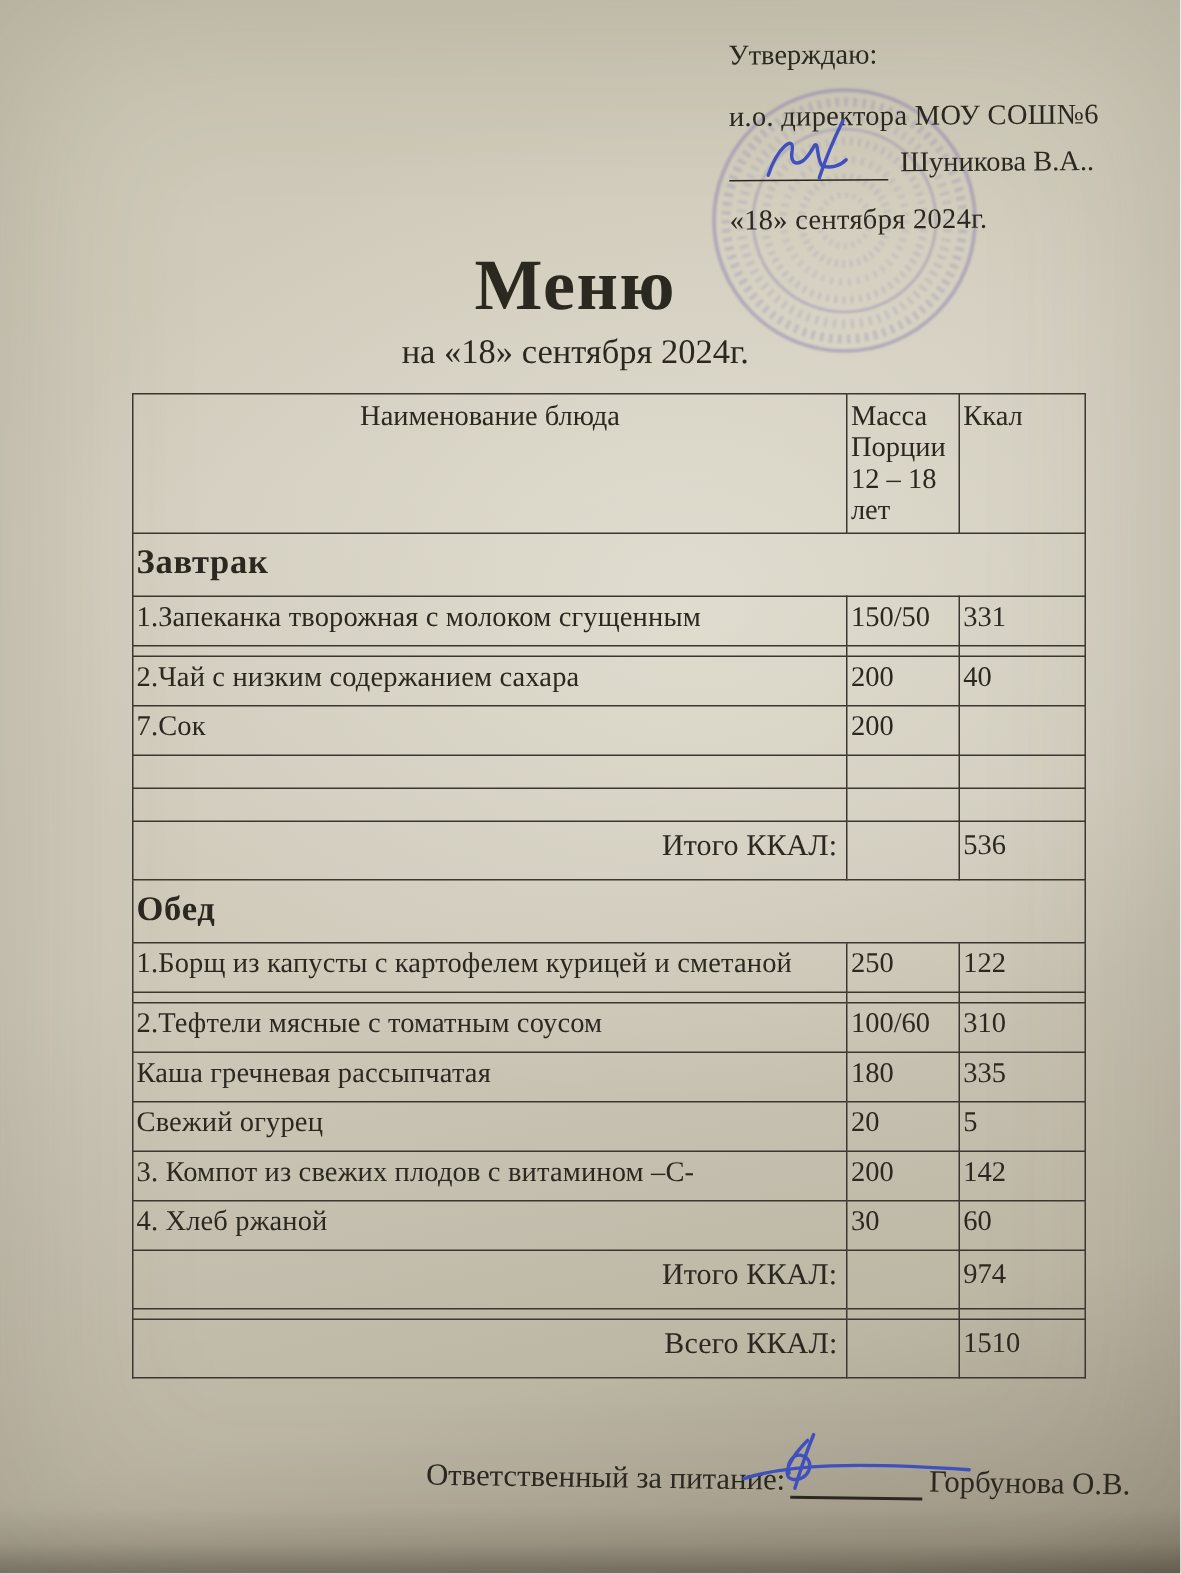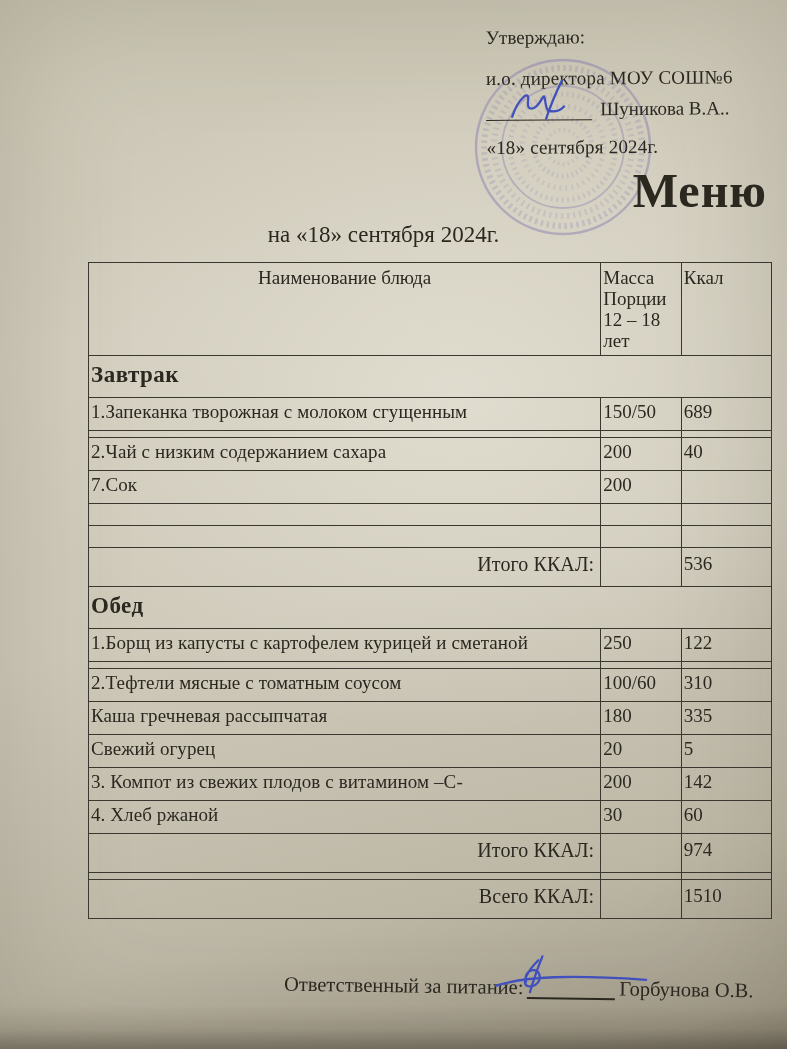--- a/index.html
+++ b/index.html
@@ -39,31 +39,31 @@
   .approval .l4{letter-spacing:0.2px;}
 
   
   .stamp{
     position:absolute;left:472px;top:56px;width:182px;height:182px;
     filter:blur(0.6px);opacity:0.85;pointer-events:none;
   }
 
   
   .title{
-    position:absolute;left:0;right:20px;top:163px;text-align:right;
+    position:absolute;left:0;right:20px;top:163px;text-align:center;
     font-size:48px;font-weight:bold;letter-spacing:1px;
   }
   .subtitle{
     position:absolute;left:0;right:20px;top:222px;text-align:center;
     font-size:23px;
   }
 
   
   table.menu{
-    position:absolute;left:88px;top:262px;width:684px;
+    position:absolute;left:88px;top:262px;width:636px;
     border-collapse:collapse;table-layout:fixed;
     font-size:19px;color:#2b2820;
   }
   table.menu col.c-name{width:75%;}
   table.menu col.c-mass{width:11.8%;}
   table.menu col.c-kcal{width:13.2%;}
   table.menu th,table.menu td{
     border:1.6px solid #3a372f;
     padding:0 2px;vertical-align:top;
     overflow:hidden;
@@ -145,21 +145,21 @@
         <th class="h-kcal">Ккал</th>
       </tr>
     </thead>
     <tbody>
         <tr class="row-section">
           <td colspan="3">Завтрак</td>
         </tr>
         <tr class="row-item">
           <td class="cell-name">1.Запеканка творожная с молоком сгущенным</td>
           <td class="cell-mass">150/50</td>
-          <td class="cell-kcal">689</td>
+          <td class="cell-kcal">331</td>
         </tr>
         <tr class="row-spacer">
           <td class="cell-name"></td>
           <td class="cell-mass"></td>
           <td class="cell-kcal"></td>
         </tr>
         <tr class="row-item">
           <td class="cell-name">2.Чай с низким содержанием сахара</td>
           <td class="cell-mass">200</td>
           <td class="cell-kcal">40</td>

